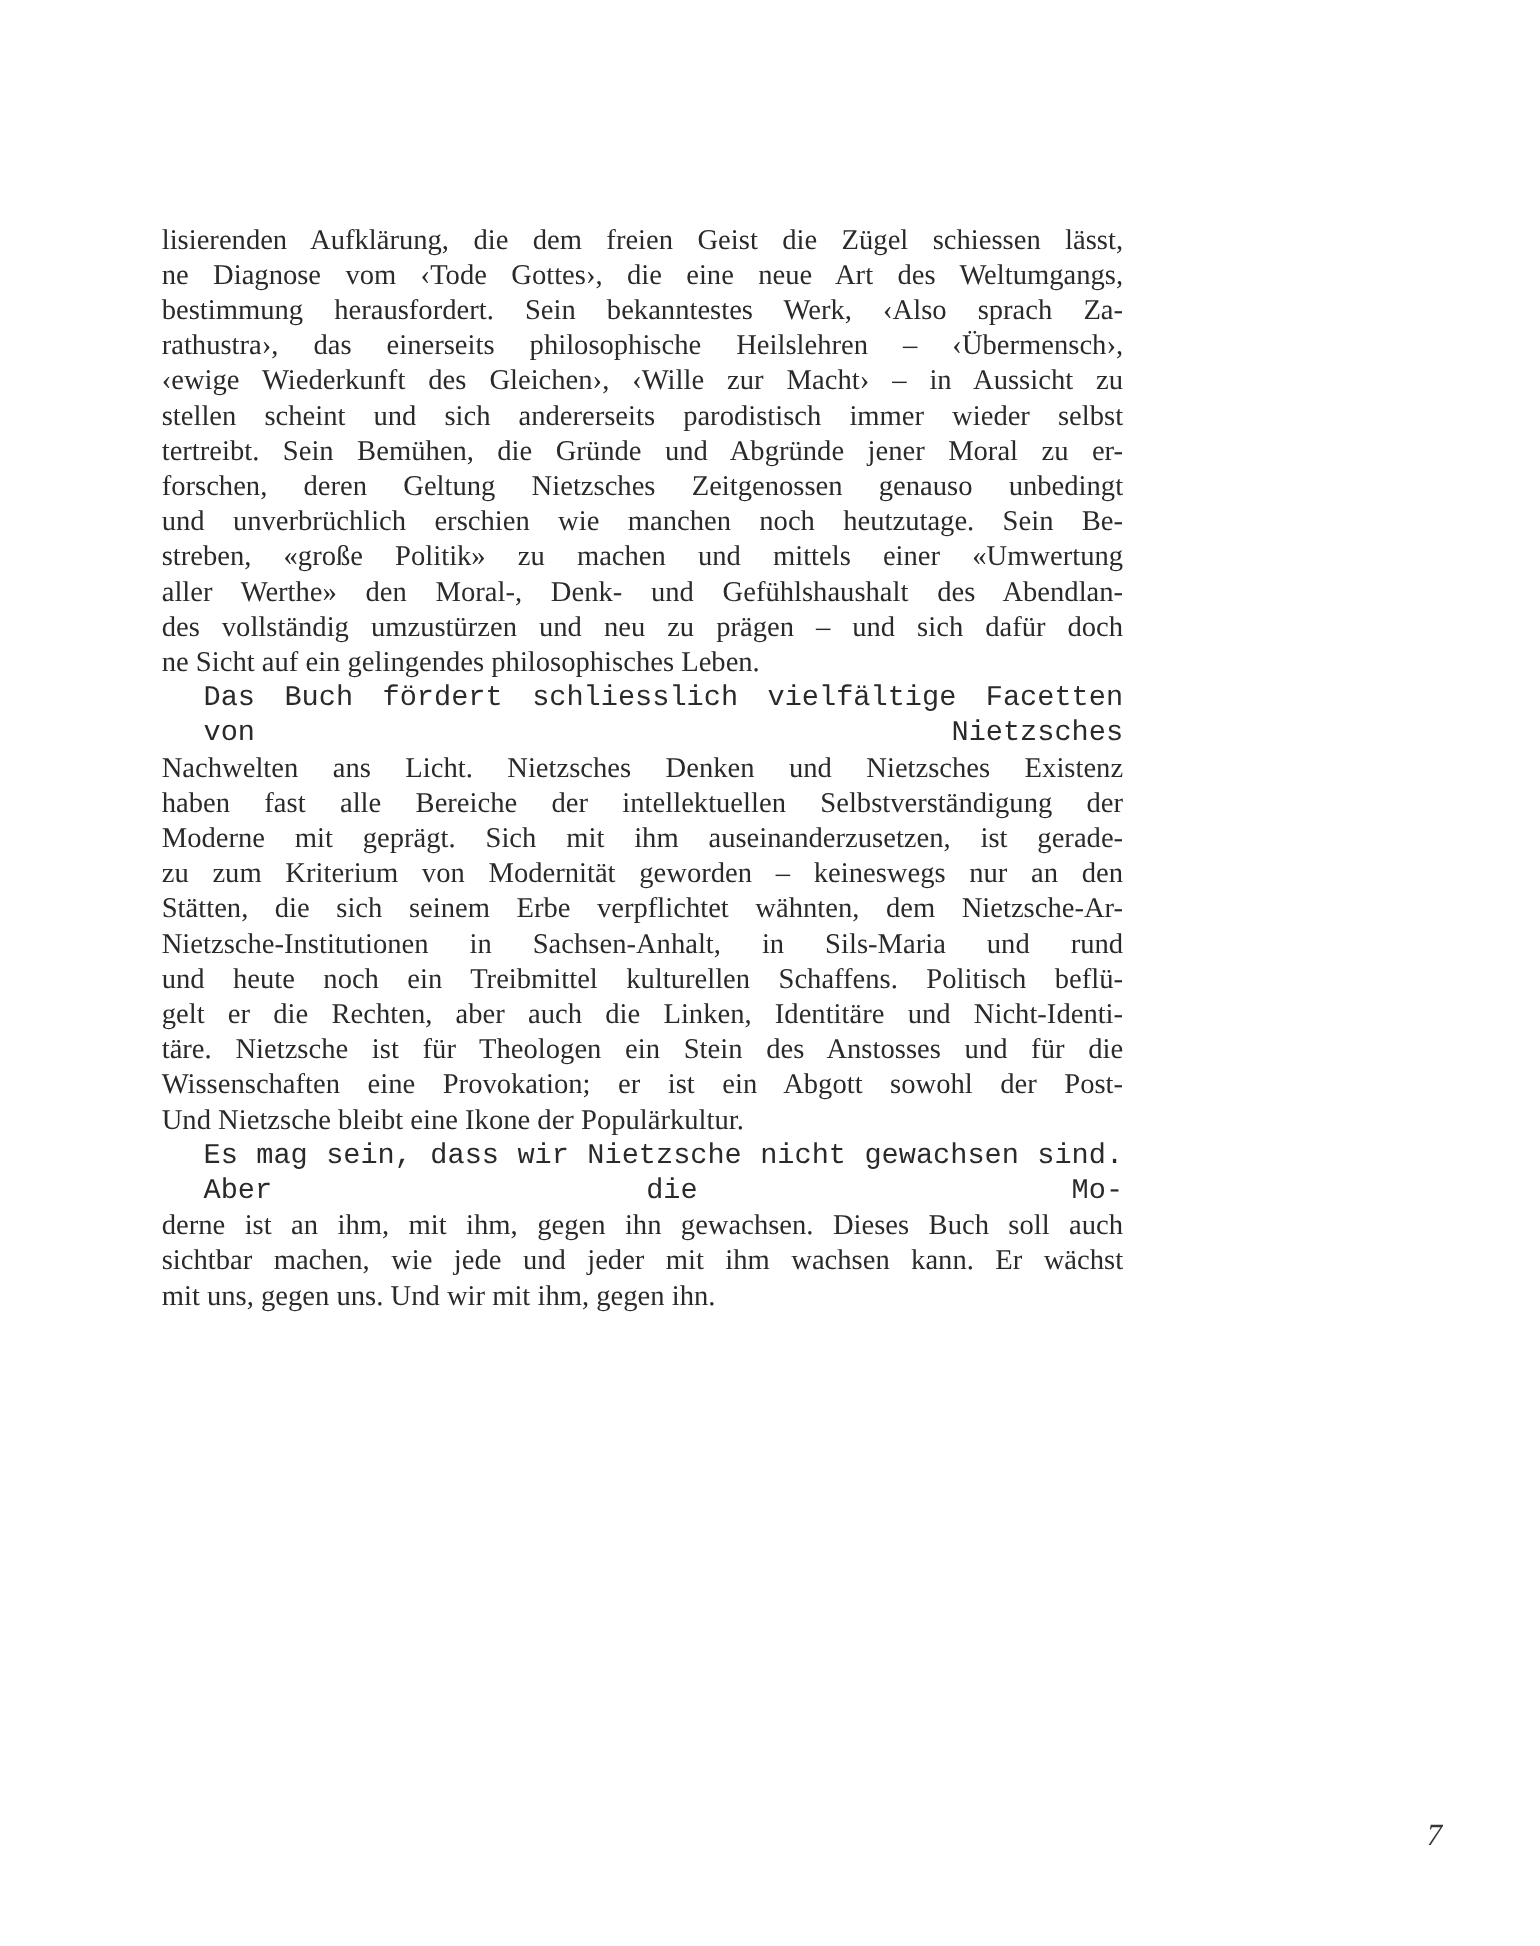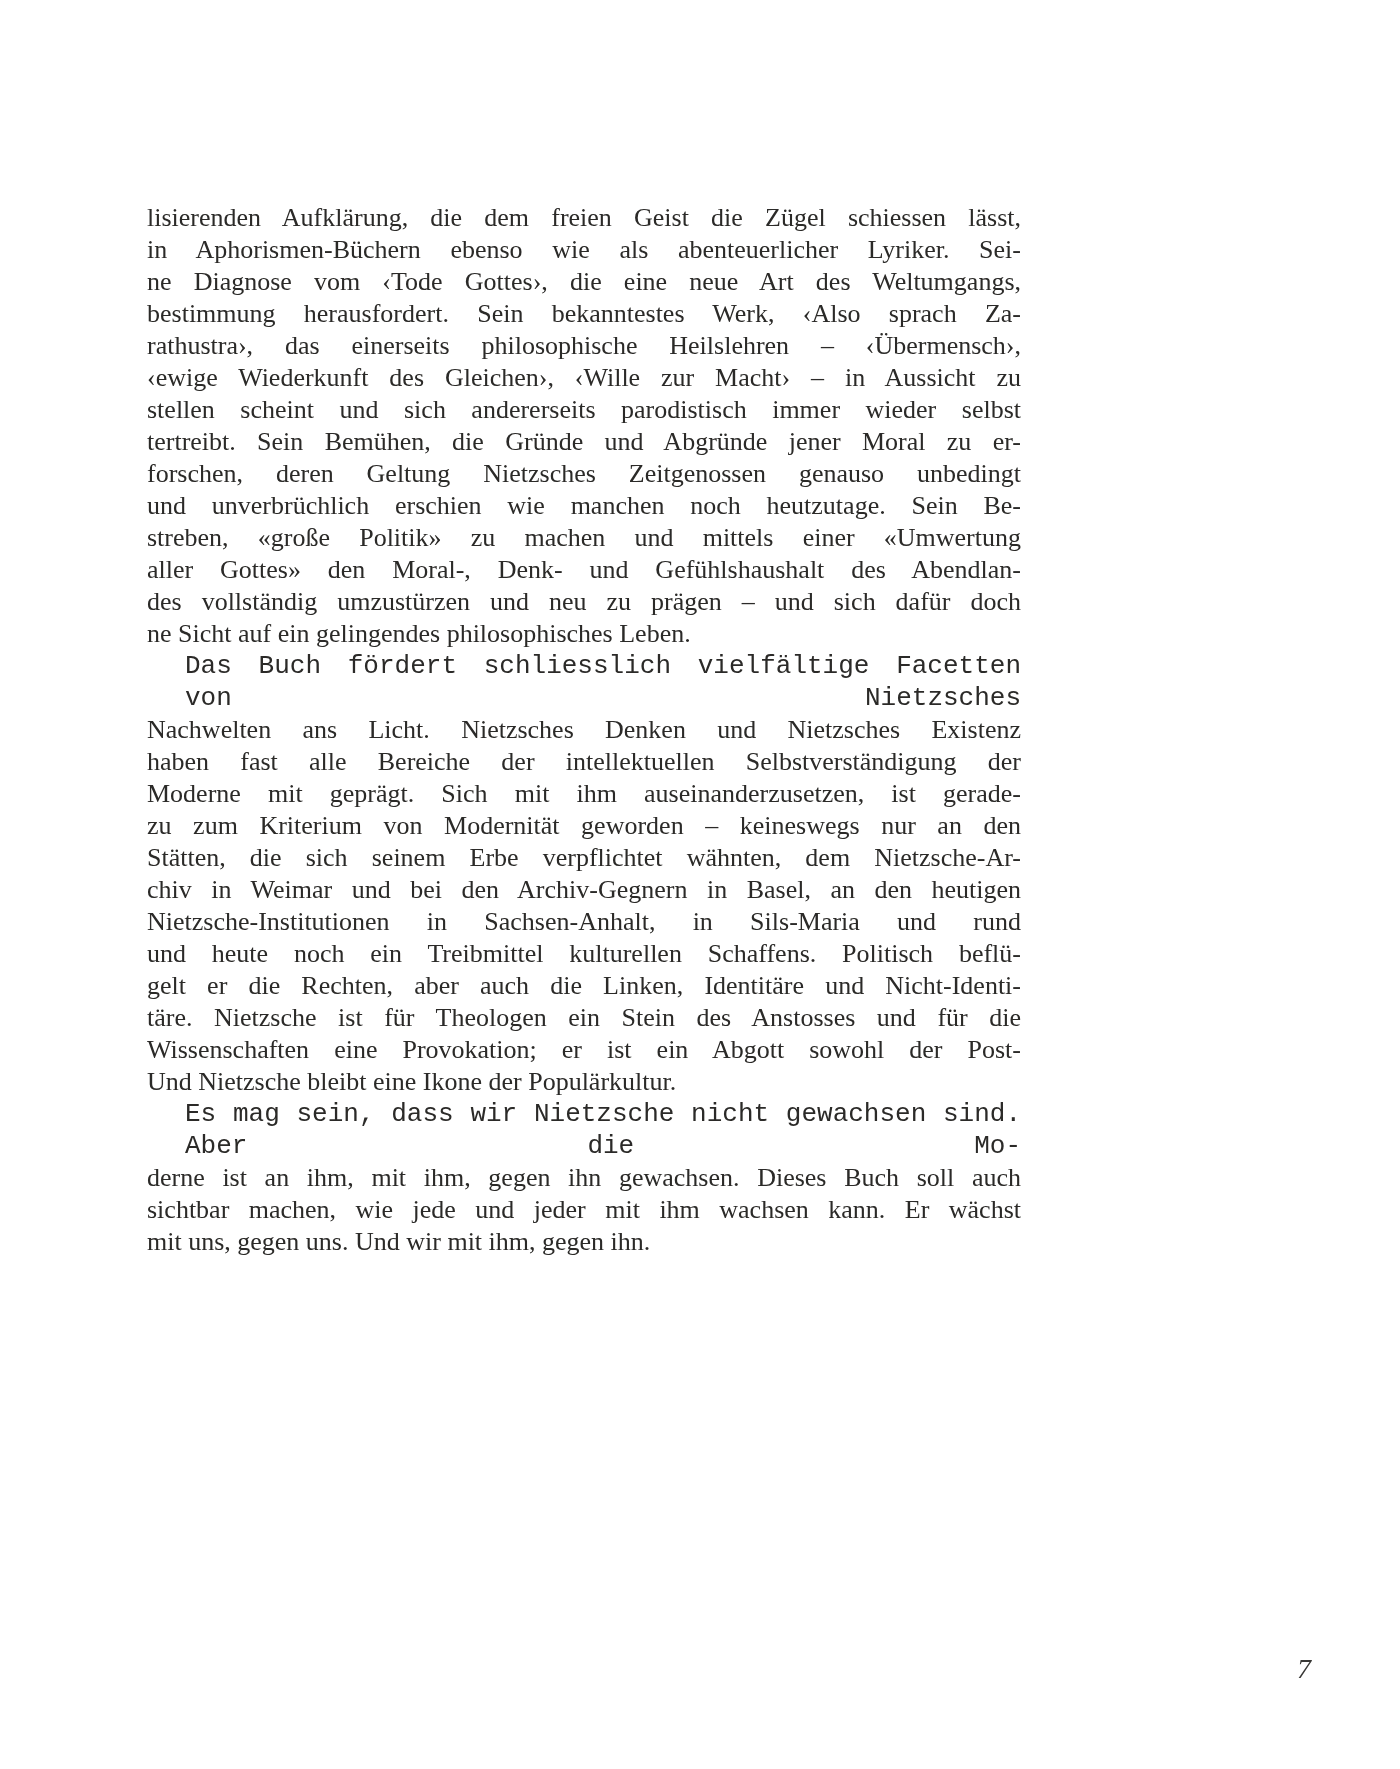--- a/index.html
+++ b/index.html
@@ -55,43 +55,41 @@
 </style>
 </head>
 <body>
 
 <div class="page">
 
   <main class="text-block">
 
     <p class="para">
       <span class="line">lisierenden Aufklärung, die dem freien Geist die Zügel schiessen lässt,</span>
-      <span class="line">in Aphorismen-Büchern ebenso wie als abenteuerlicher Lyriker. Sei-</span>
       <span class="line">ne Diagnose vom ‹Tode Gottes›, die eine neue Art des Weltumgangs,</span>
       <span class="line">bestimmung herausfordert. Sein bekanntestes Werk, ‹Also sprach Za-</span>
       <span class="line">rathustra›, das einerseits philosophische Heilslehren – ‹Übermensch›,</span>
       <span class="line">‹ewige Wiederkunft des Gleichen›, ‹Wille zur Macht› – in Aussicht zu</span>
       <span class="line">stellen scheint und sich andererseits parodistisch immer wieder selbst</span>
       <span class="line">tertreibt. Sein Bemühen, die Gründe und Abgründe jener Moral zu er-</span>
       <span class="line">forschen, deren Geltung Nietzsches Zeitgenossen genauso unbedingt</span>
       <span class="line">und unverbrüchlich erschien wie manchen noch heutzutage. Sein Be-</span>
       <span class="line">streben, «große Politik» zu machen und mittels einer «Umwertung</span>
-      <span class="line">aller Gottes» den Moral-, Denk- und Gefühlshaushalt des Abendlan-</span>
+      <span class="line">aller Werthe» den Moral-, Denk- und Gefühlshaushalt des Abendlan-</span>
       <span class="line">des vollständig umzustürzen und neu zu prägen – und sich dafür doch</span>
       <span class="line end">ne Sicht auf ein gelingendes philosophisches Leben.</span>
     </p>
 
     <p class="para">
       <span class="line indent">Das Buch fördert schliesslich vielfältige Facetten von Nietzsches</span>
       <span class="line">Nachwelten ans Licht. Nietzsches Denken und Nietzsches Existenz</span>
       <span class="line">haben fast alle Bereiche der intellektuellen Selbstverständigung der</span>
       <span class="line">Moderne mit geprägt. Sich mit ihm auseinanderzusetzen, ist gerade-</span>
       <span class="line">zu zum Kriterium von Modernität geworden – keineswegs nur an den</span>
       <span class="line">Stätten, die sich seinem Erbe verpflichtet wähnten, dem Nietzsche-Ar-</span>
-      <span class="line">chiv in Weimar und bei den Archiv-Gegnern in Basel, an den heutigen</span>
       <span class="line">Nietzsche-Institutionen in Sachsen-Anhalt, in Sils-Maria und rund</span>
       <span class="line">und heute noch ein Treibmittel kulturellen Schaffens. Politisch beflü-</span>
       <span class="line">gelt er die Rechten, aber auch die Linken, Identitäre und Nicht-Identi-</span>
       <span class="line">täre. Nietzsche ist für Theologen ein Stein des Anstosses und für die</span>
       <span class="line">Wissenschaften eine Provokation; er ist ein Abgott sowohl der Post-</span>
       <span class="line end">Und Nietzsche bleibt eine Ikone der Populärkultur.</span>
     </p>
 
     <p class="para">
       <span class="line indent">Es mag sein, dass wir Nietzsche nicht gewachsen sind. Aber die Mo-</span>

